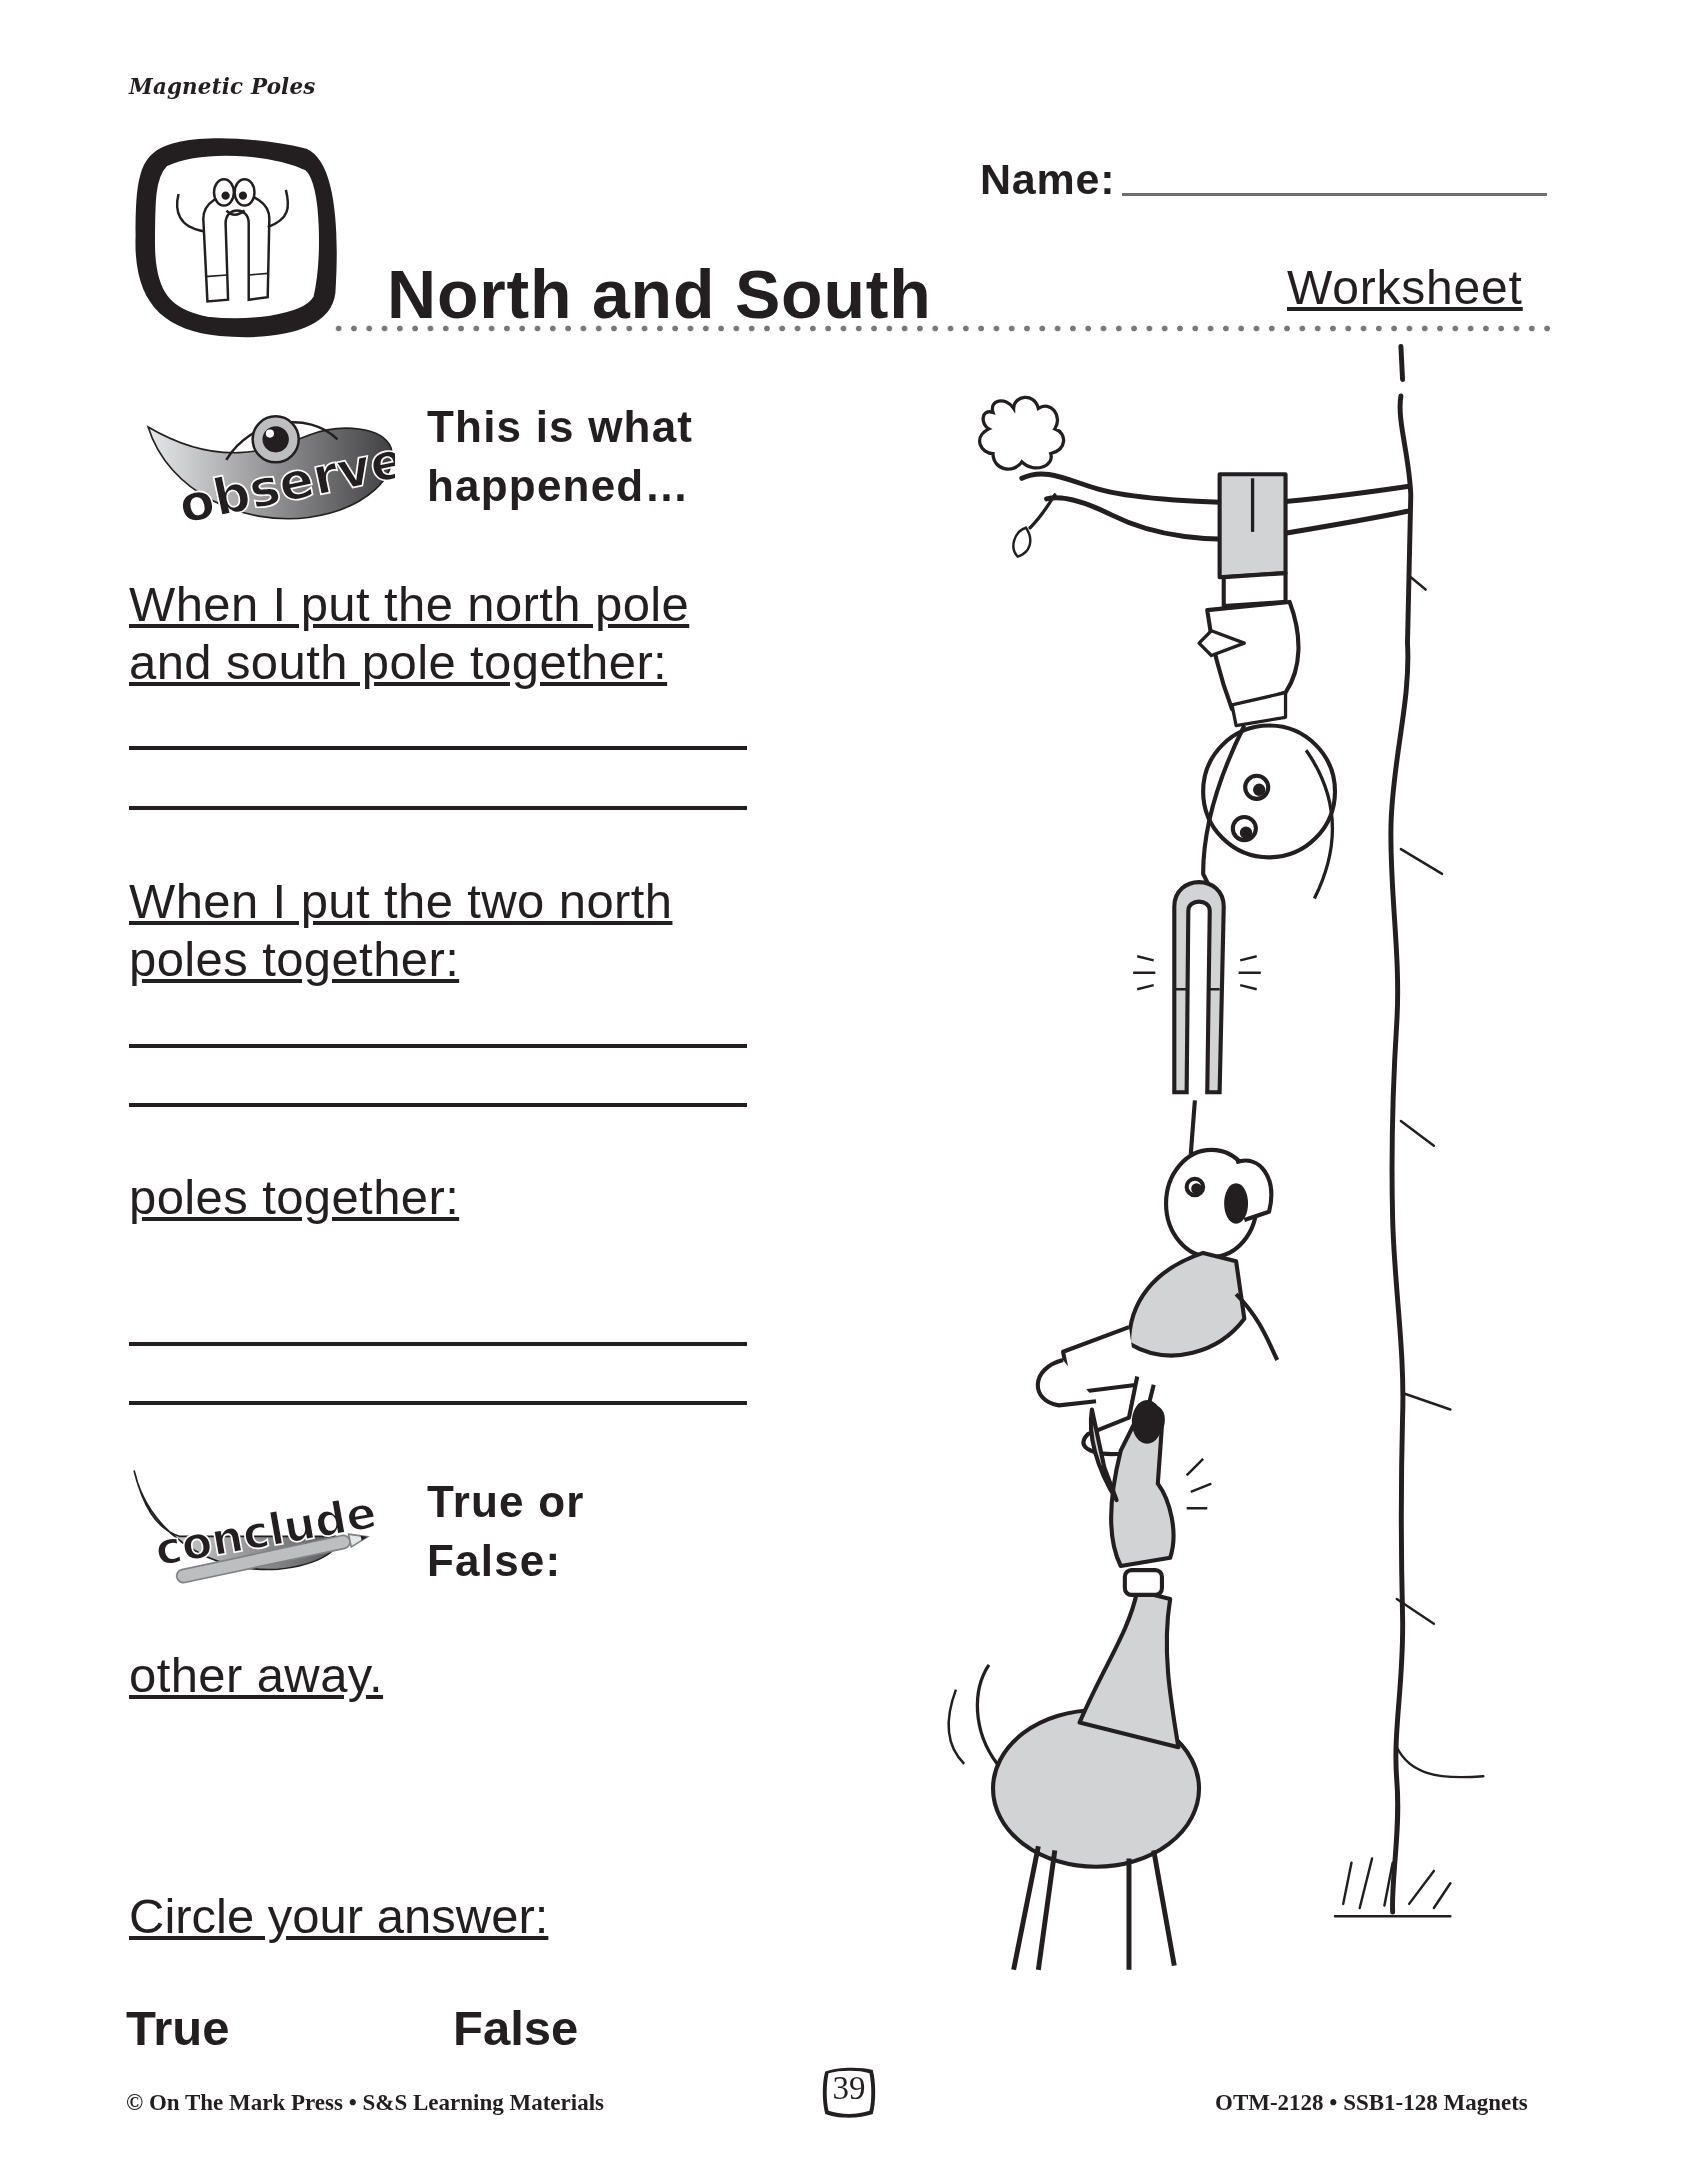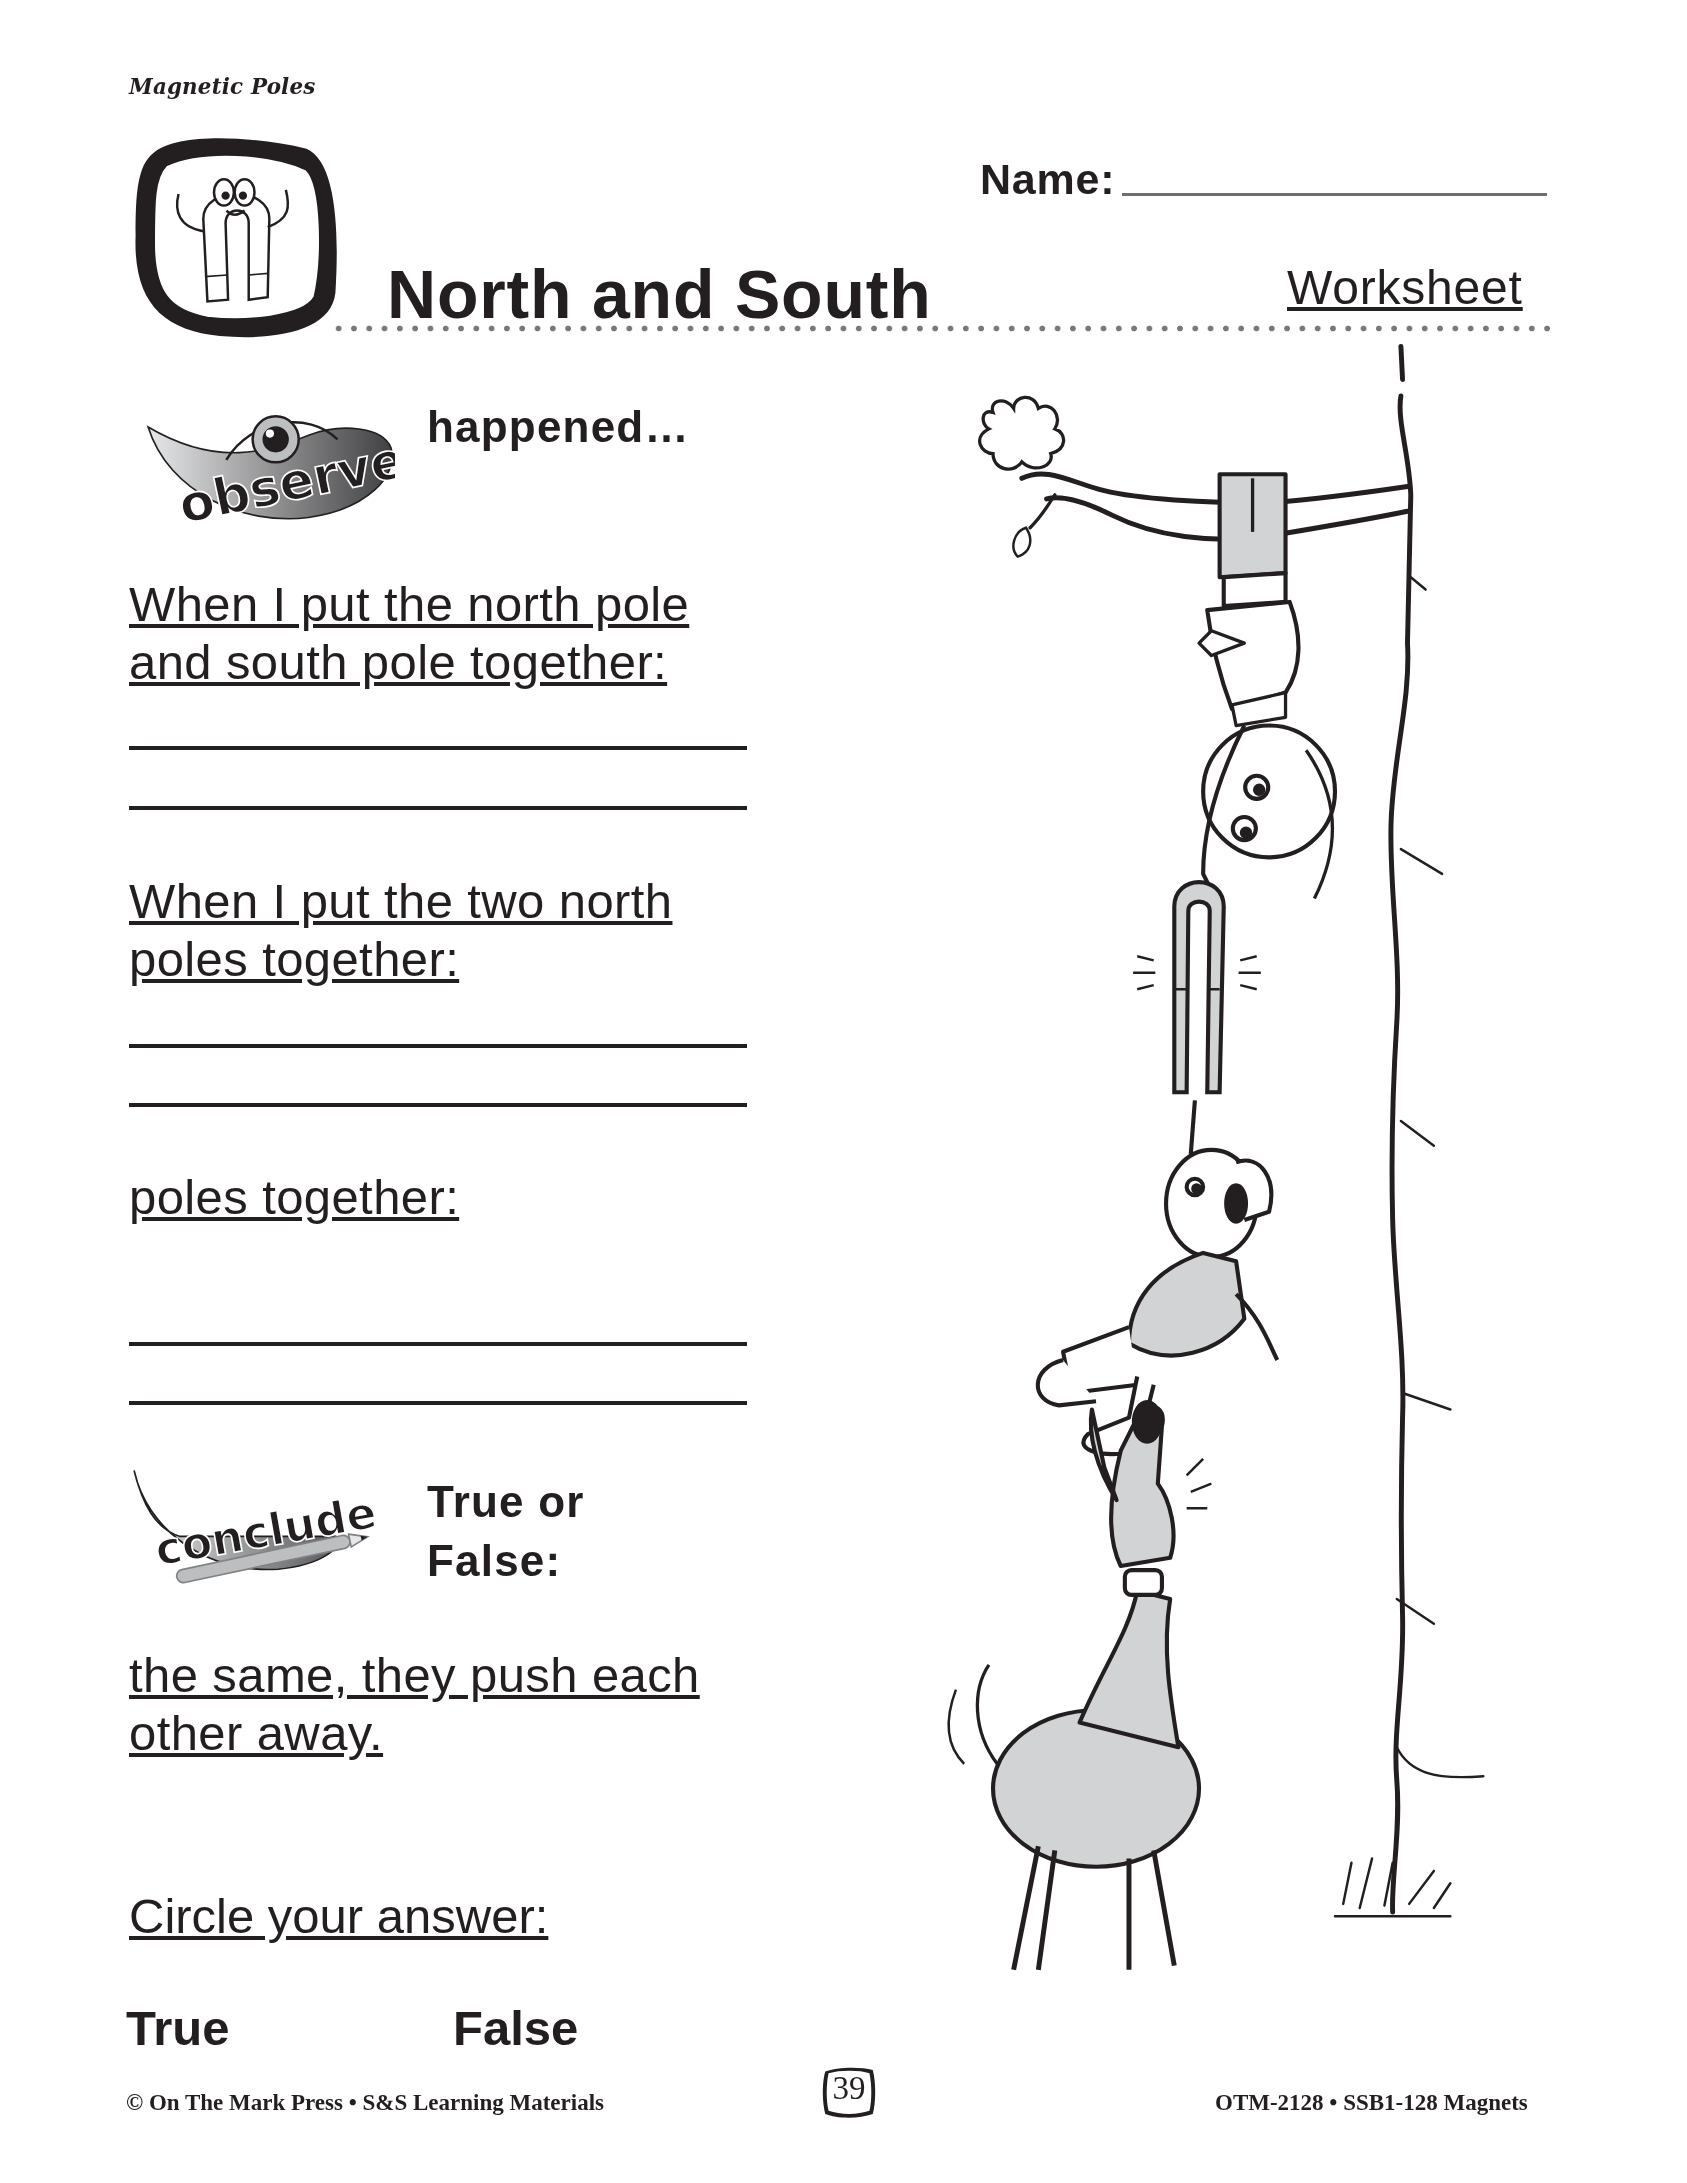--- a/index.html
+++ b/index.html
@@ -77,20 +77,21 @@
   </defs>
   <path d="M5 30 C 30 110, 120 150, 200 140 C 270 130, 310 90, 300 55 C 290 30, 240 25, 200 40 C 150 60, 90 80, 5 30 Z" fill="url(#og)" stroke="#231f20" stroke-width="2"></path>
   <path d="M100 70 C 130 20, 200 10, 235 45" fill="none" stroke="#231f20" stroke-width="3"></path>
   <circle cx="160" cy="45" r="28" fill="#bcbec0" stroke="#231f20" stroke-width="3"></circle>
   <circle cx="160" cy="45" r="16" fill="#231f20"></circle>
   <circle cx="153" cy="38" r="5" fill="#fff"></circle>
   <text x="40" y="125" font-family="DejaVu Sans, sans-serif" font-weight="bold" font-size="62" fill="#231f20" stroke="#fff" stroke-width="2" transform="rotate(-12 150 100)">observe</text>
 </svg>
 
 <div id="observe-heading" class="abs comic-b section-heading">
+  <div>This is what</div>
   <div>happened…</div>
 </div>
 
 <div class="abs comic q-text" style="top:575px">
   <div>When I put the north pole</div>
   <div>and south pole together:</div>
 </div>
 <div class="abs answer-line" style="top:746px"></div>
 <div class="abs answer-line" style="top:806px"></div>
 
@@ -122,21 +123,20 @@
     <polygon points="284,115 292,118 284,121" fill="#231f20"></polygon>
   </g>
 </svg>
 
 <div id="conclude-heading" class="abs comic-b section-heading">
   <div>True or</div>
   <div>False:</div>
 </div>
 
 <div class="abs comic q-text" style="top:1646px">
-  <div>the same, they push each</div>
   <div>other away.</div>
 </div>
 
 <div id="circle-instruction" class="abs comic">Circle your answer:</div>
 <div id="answer-true" class="abs comic-b">True</div>
 <div id="answer-false" class="abs comic-b">False</div>
 
 <svg id="illustration" class="abs" viewBox="0 0 870 2040">
 
   <g fill="none" stroke="#231f20" stroke-width="6" stroke-linecap="round">

